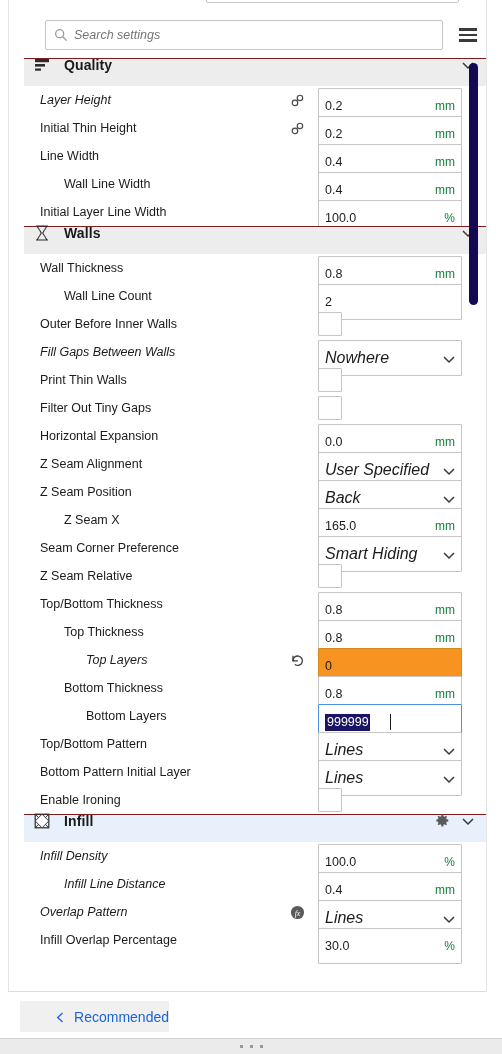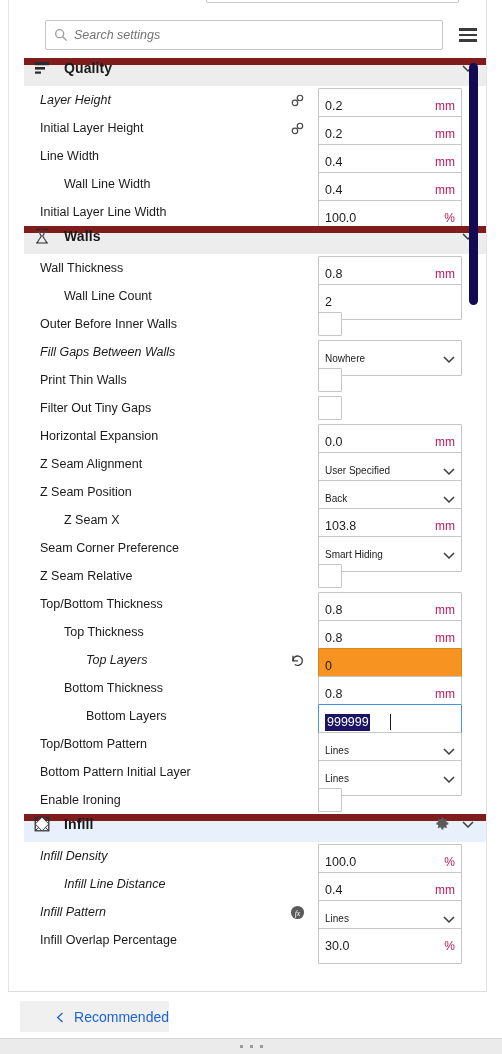--- a/index.html
+++ b/index.html
@@ -52,21 +52,21 @@
 
   
   .settings-list {
     position: absolute; left: 24px; top: 58px; width: 462px; height: 925px;
     overflow: hidden;
   }
 
   .cat-header {
     position: relative; height: 28px; background: #ededed;
     display: flex; align-items: center; padding: 0 10px 16px 8px;
-    border-top: 7px solid #7f1d1d;
+    border-top: 1px solid #7f1d1d;
   }
   .cat-header.hovered { background: #e8f0fb; }
   .cat-icon { width: 20px; height: 20px; flex: 0 0 20px; margin-right: 12px; }
   .cat-title {
     font-size: 14px; font-weight: bold; color: #1a1a1a; letter-spacing: .1px;
   }
   .cat-right { margin-left: auto; display: flex; align-items: center; gap: 10px; }
   .gear-icon { width: 17px; height: 17px; display:block; }
   .chev { width: 16px; height: 16px; display: block; }
 
@@ -87,40 +87,40 @@
   }
 
   
   .ctrl { position: absolute; left: 294px; top: 2px; width: 144px; height: 36px; }
 
   .field {
     width: 100%; height: 100%; border: 1px solid #c5c5c5; background: #fff;
     border-radius: 1px; display: flex; align-items: center; padding: 0 6px;
   }
   .field .val { font-size: 12.5px; color: #1b1b1b; }
-  .field .unit { margin-left: auto; font-size: 12px; color: #be185d; }
+  .field .unit { margin-left: auto; font-size: 12px; color: #15803d; }
 
   .field.warn { background: #f79321; border-color: #d4891d; }
   .field.warn .val { color: #1b1b1b; }
 
   .field.focused { border: 1px solid #4a90e2; gap: 20px; }
   .field.focused .val {
     background: #1b1464; color: #ffffff; padding: 1px 1px 1px 2px;
     display: inline-block; line-height: 15px;
   }
   .caret {
     display: inline-block; width: 1px; height: 16px; background: #1b1b1b;
     vertical-align: middle;
   }
 
   .dropdown {
     width: 100%; height: 100%; border: 1px solid #c5c5c5; background: #fff;
     border-radius: 1px; display: flex; align-items: center; padding: 0 6px;
   }
-  .dropdown .val { font-size: 10px; color: #1b1b1b; }
+  .dropdown .val { font-size: 16px; color: #1b1b1b; font-style: italic; }
   .dropdown .dd-chev { margin-left: auto; width: 14px; height: 14px; display:block; }
 
   .checkbox {
     width: 24px; height: 24px; border: 1px solid #c5c5c5; background: #fff;
     border-radius: 1px;
   }
 
   
   .scrollbar-track {
     position: absolute; left: 468px; top: 58px; width: 12px; height: 925px;
@@ -200,21 +200,21 @@
           </svg>
         </span>
         <div class="ctrl">
           <div class="field">
             <span class="val">0.2</span>
             <span class="unit">mm</span>
           </div>
         </div>
       </div>
       <div class="row">
-        <span class="label">Initial Layer Height</span>
+        <span class="label">Initial Thin Height</span>
         <span class="row-icon">
           <svg viewBox="0 0 16 16" width="15" height="15">
             <circle cx="5.3" cy="10.6" r="2.9" fill="none" stroke="#4a4a4a" stroke-width="1.3"></circle>
             <circle cx="10.6" cy="5.3" r="2.9" fill="none" stroke="#4a4a4a" stroke-width="1.3"></circle>
           </svg>
         </span>
         <div class="ctrl">
           <div class="field">
             <span class="val">0.2</span>
             <span class="unit">mm</span>
@@ -334,21 +334,21 @@
             <span class="dd-chev"><svg viewBox="0 0 16 16" width="16" height="16">
                 <polyline points="3,6 8,11 13,6" fill="none" stroke="#3a3a3a" stroke-width="1.5"></polyline>
               </svg></span>
           </div>
         </div>
       </div>
       <div class="row ind1">
         <span class="label">Z Seam X</span>
         <div class="ctrl">
           <div class="field">
-            <span class="val">103.8</span>
+            <span class="val">165.0</span>
             <span class="unit">mm</span>
           </div>
         </div>
       </div>
       <div class="row">
         <span class="label">Seam Corner Preference</span>
         <div class="ctrl">
           <div class="dropdown">
             <span class="val">Smart Hiding</span>
             <span class="dd-chev"><svg viewBox="0 0 16 16" width="16" height="16">
@@ -470,21 +470,21 @@
       <div class="row ind1">
         <span class="label modified">Infill Line Distance</span>
         <div class="ctrl">
           <div class="field">
             <span class="val">0.4</span>
             <span class="unit">mm</span>
           </div>
         </div>
       </div>
       <div class="row">
-        <span class="label modified">Infill Pattern</span>
+        <span class="label modified">Overlap Pattern</span>
         <span class="row-icon">
           <svg viewBox="0 0 16 16" width="15" height="15">
             <circle cx="8" cy="8" r="7" fill="#5a5a5a"></circle>
             <text x="8" y="11.4" font-family="Liberation Serif, serif" font-size="8.5" font-style="italic" fill="#ffffff" text-anchor="middle">fx</text>
           </svg>
         </span>
         <div class="ctrl">
           <div class="dropdown">
             <span class="val">Lines</span>
             <span class="dd-chev"><svg viewBox="0 0 16 16" width="16" height="16">

